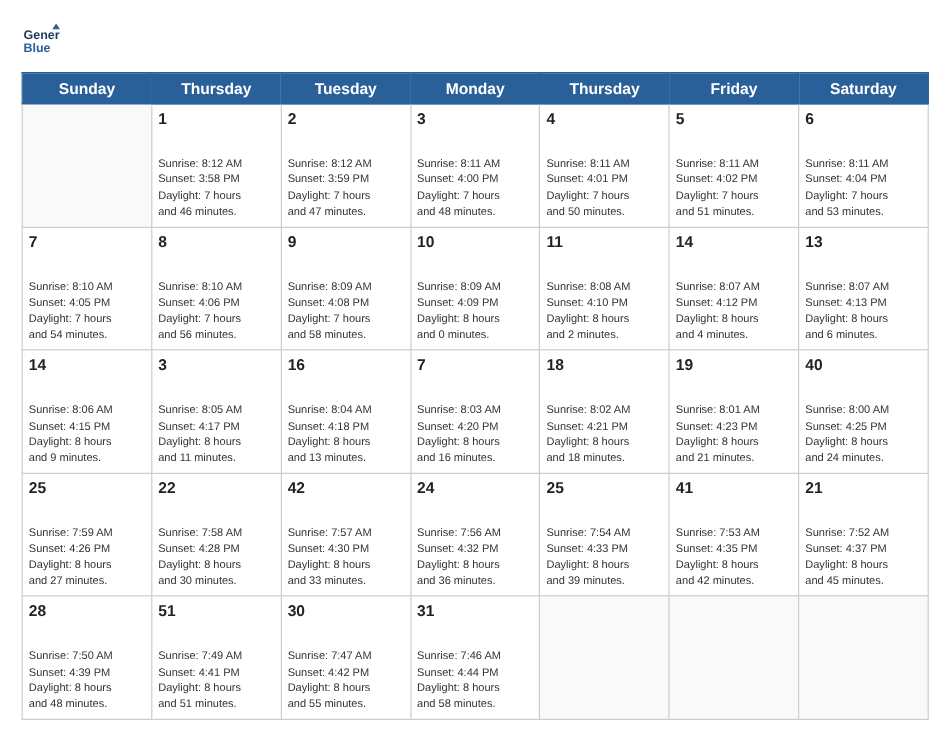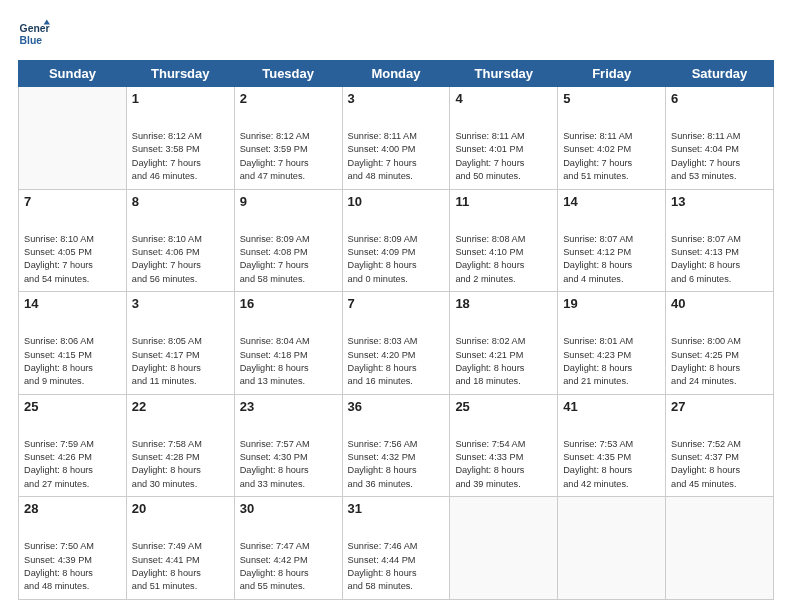--- a/index.html
+++ b/index.html
@@ -208,47 +208,47 @@
         <tr>
           <td>
             <span class="day-number">25</span>
             <div class="day-info">Sunrise: 7:59 AM<br>Sunset: 4:26 PM<br>Daylight: 8 hours<br>and 27 minutes.</div>
           </td>
           <td>
             <span class="day-number">22</span>
             <div class="day-info">Sunrise: 7:58 AM<br>Sunset: 4:28 PM<br>Daylight: 8 hours<br>and 30 minutes.</div>
           </td>
           <td>
-            <span class="day-number">23</span>
+            <span class="day-number">42</span>
             <div class="day-info">Sunrise: 7:57 AM<br>Sunset: 4:30 PM<br>Daylight: 8 hours<br>and 33 minutes.</div>
           </td>
           <td>
-            <span class="day-number">36</span>
+            <span class="day-number">24</span>
             <div class="day-info">Sunrise: 7:56 AM<br>Sunset: 4:32 PM<br>Daylight: 8 hours<br>and 36 minutes.</div>
           </td>
           <td>
             <span class="day-number">25</span>
             <div class="day-info">Sunrise: 7:54 AM<br>Sunset: 4:33 PM<br>Daylight: 8 hours<br>and 39 minutes.</div>
           </td>
           <td>
             <span class="day-number">41</span>
             <div class="day-info">Sunrise: 7:53 AM<br>Sunset: 4:35 PM<br>Daylight: 8 hours<br>and 42 minutes.</div>
           </td>
           <td>
-            <span class="day-number">27</span>
+            <span class="day-number">21</span>
             <div class="day-info">Sunrise: 7:52 AM<br>Sunset: 4:37 PM<br>Daylight: 8 hours<br>and 45 minutes.</div>
           </td>
         </tr>
         <tr>
           <td>
             <span class="day-number">28</span>
             <div class="day-info">Sunrise: 7:50 AM<br>Sunset: 4:39 PM<br>Daylight: 8 hours<br>and 48 minutes.</div>
           </td>
           <td>
-            <span class="day-number">20</span>
+            <span class="day-number">51</span>
             <div class="day-info">Sunrise: 7:49 AM<br>Sunset: 4:41 PM<br>Daylight: 8 hours<br>and 51 minutes.</div>
           </td>
           <td>
             <span class="day-number">30</span>
             <div class="day-info">Sunrise: 7:47 AM<br>Sunset: 4:42 PM<br>Daylight: 8 hours<br>and 55 minutes.</div>
           </td>
           <td>
             <span class="day-number">31</span>
             <div class="day-info">Sunrise: 7:46 AM<br>Sunset: 4:44 PM<br>Daylight: 8 hours<br>and 58 minutes.</div>
           </td>

